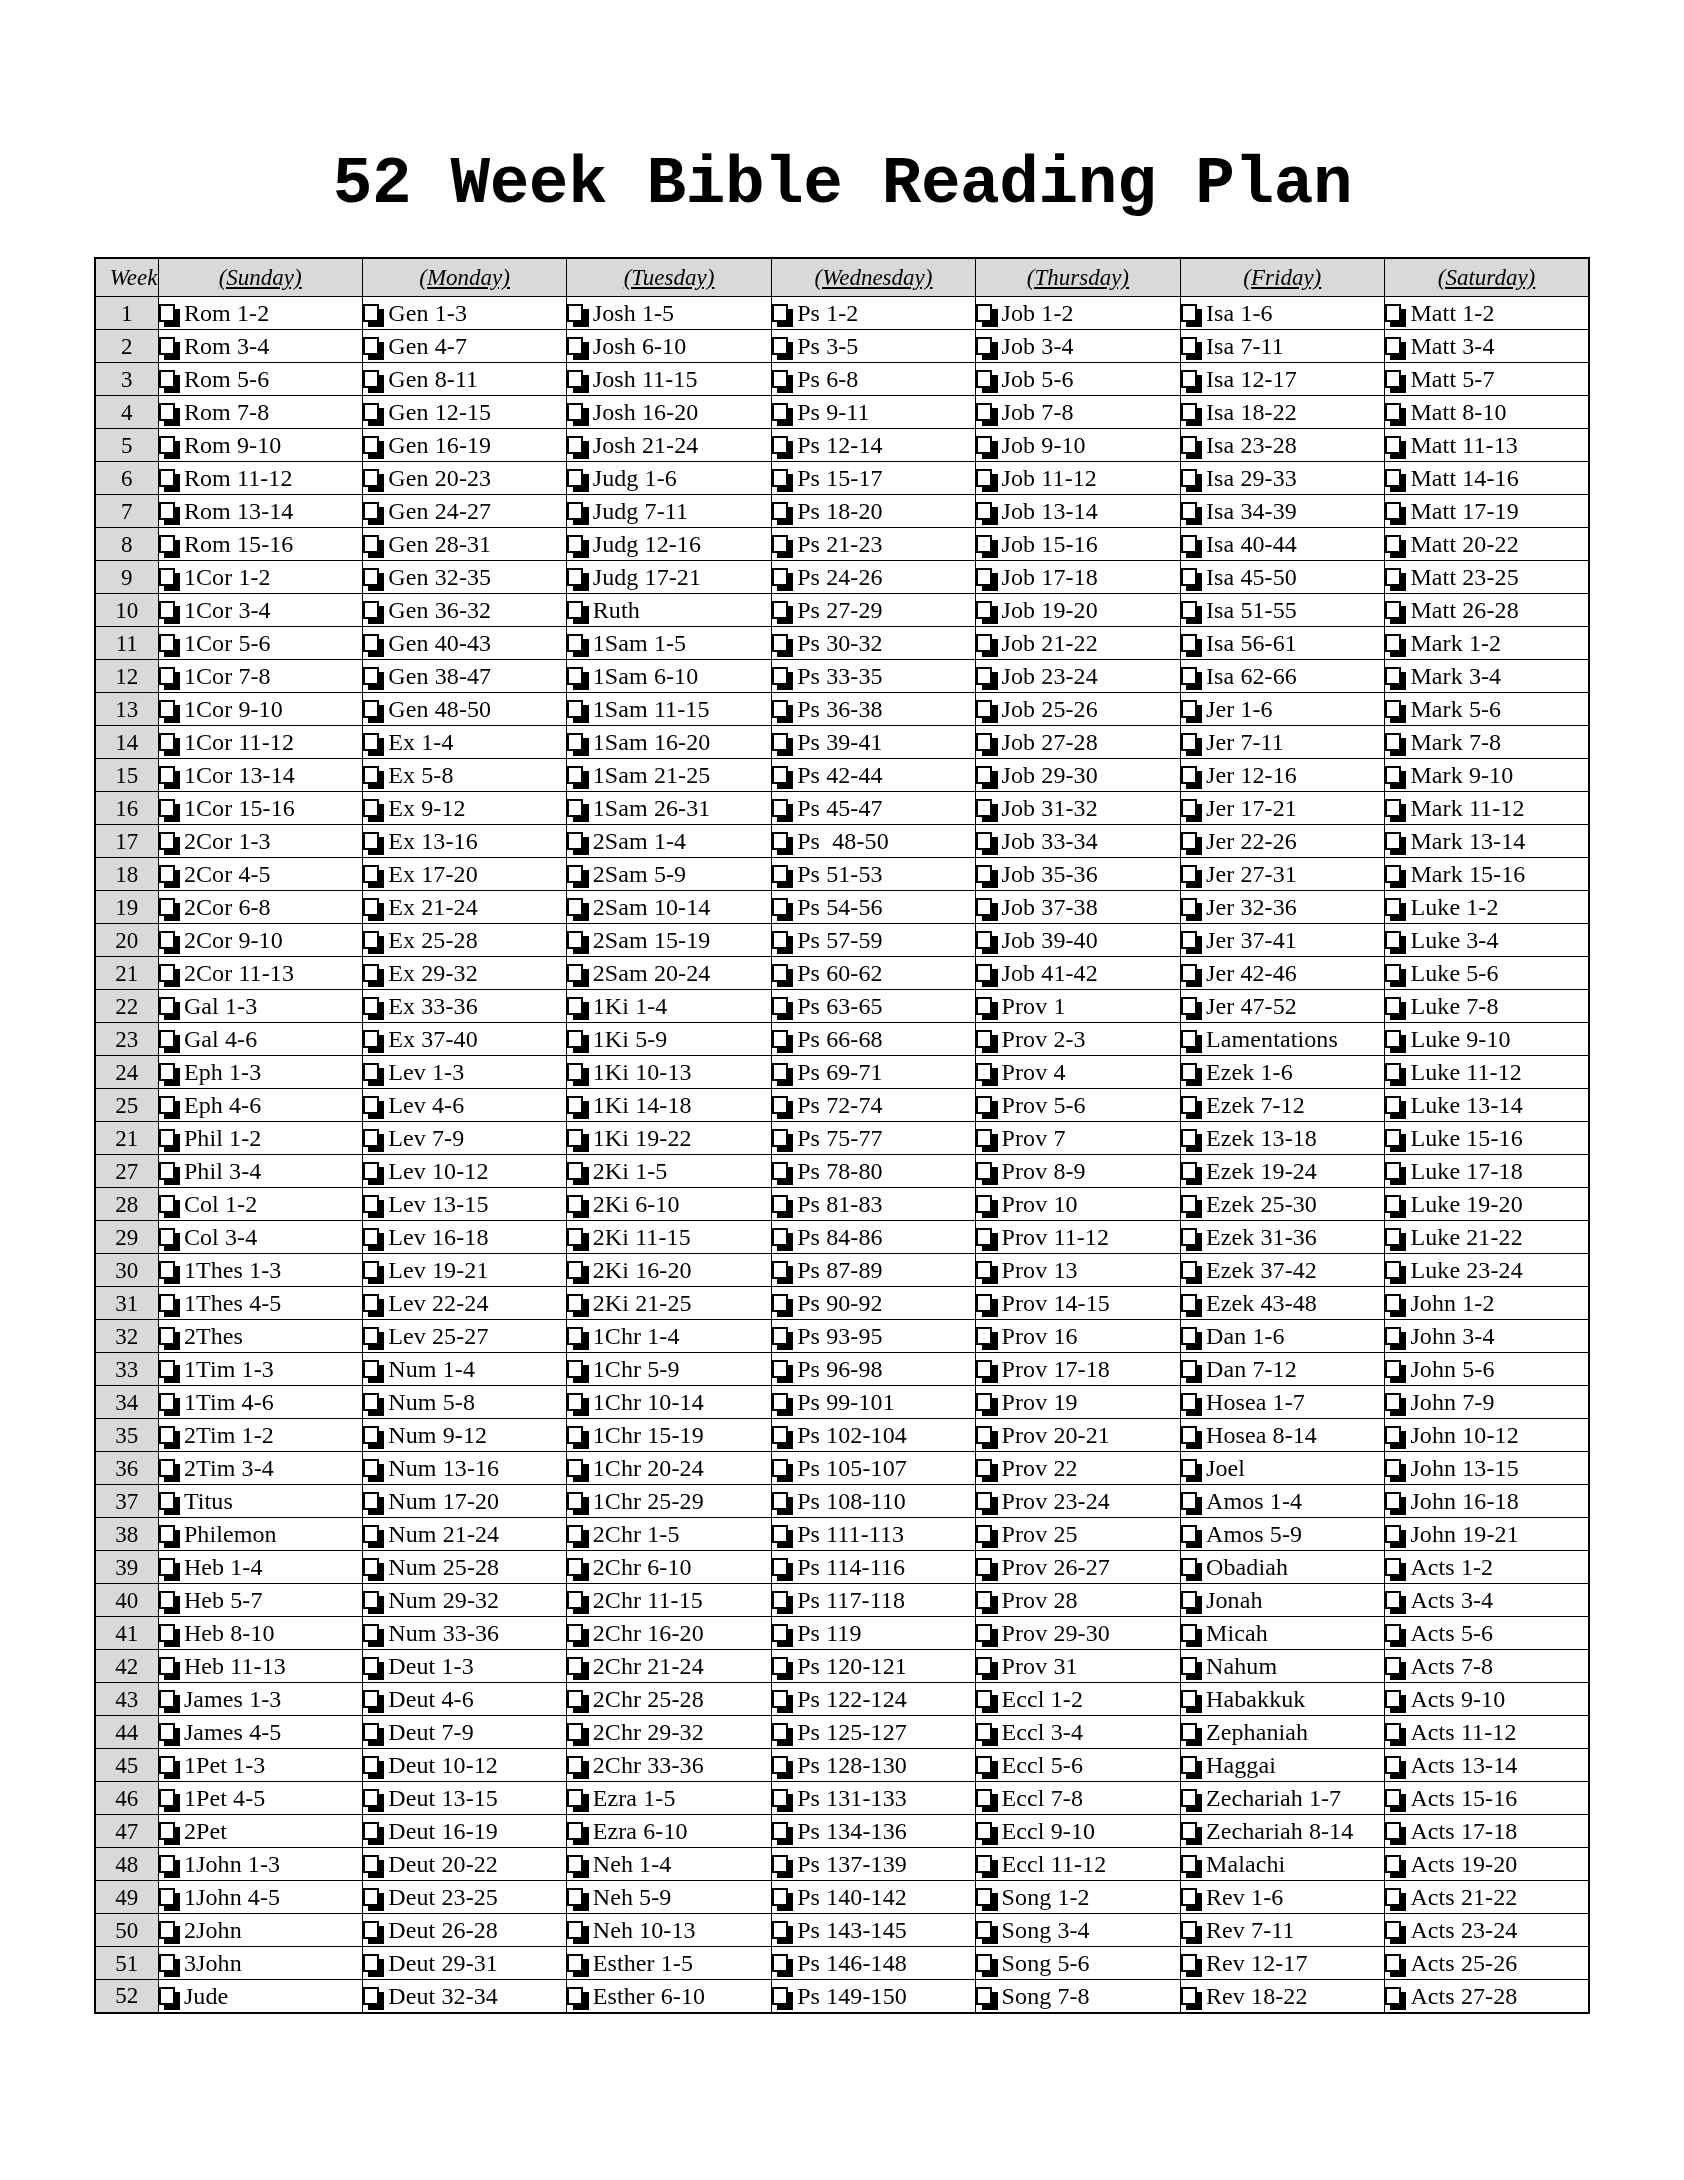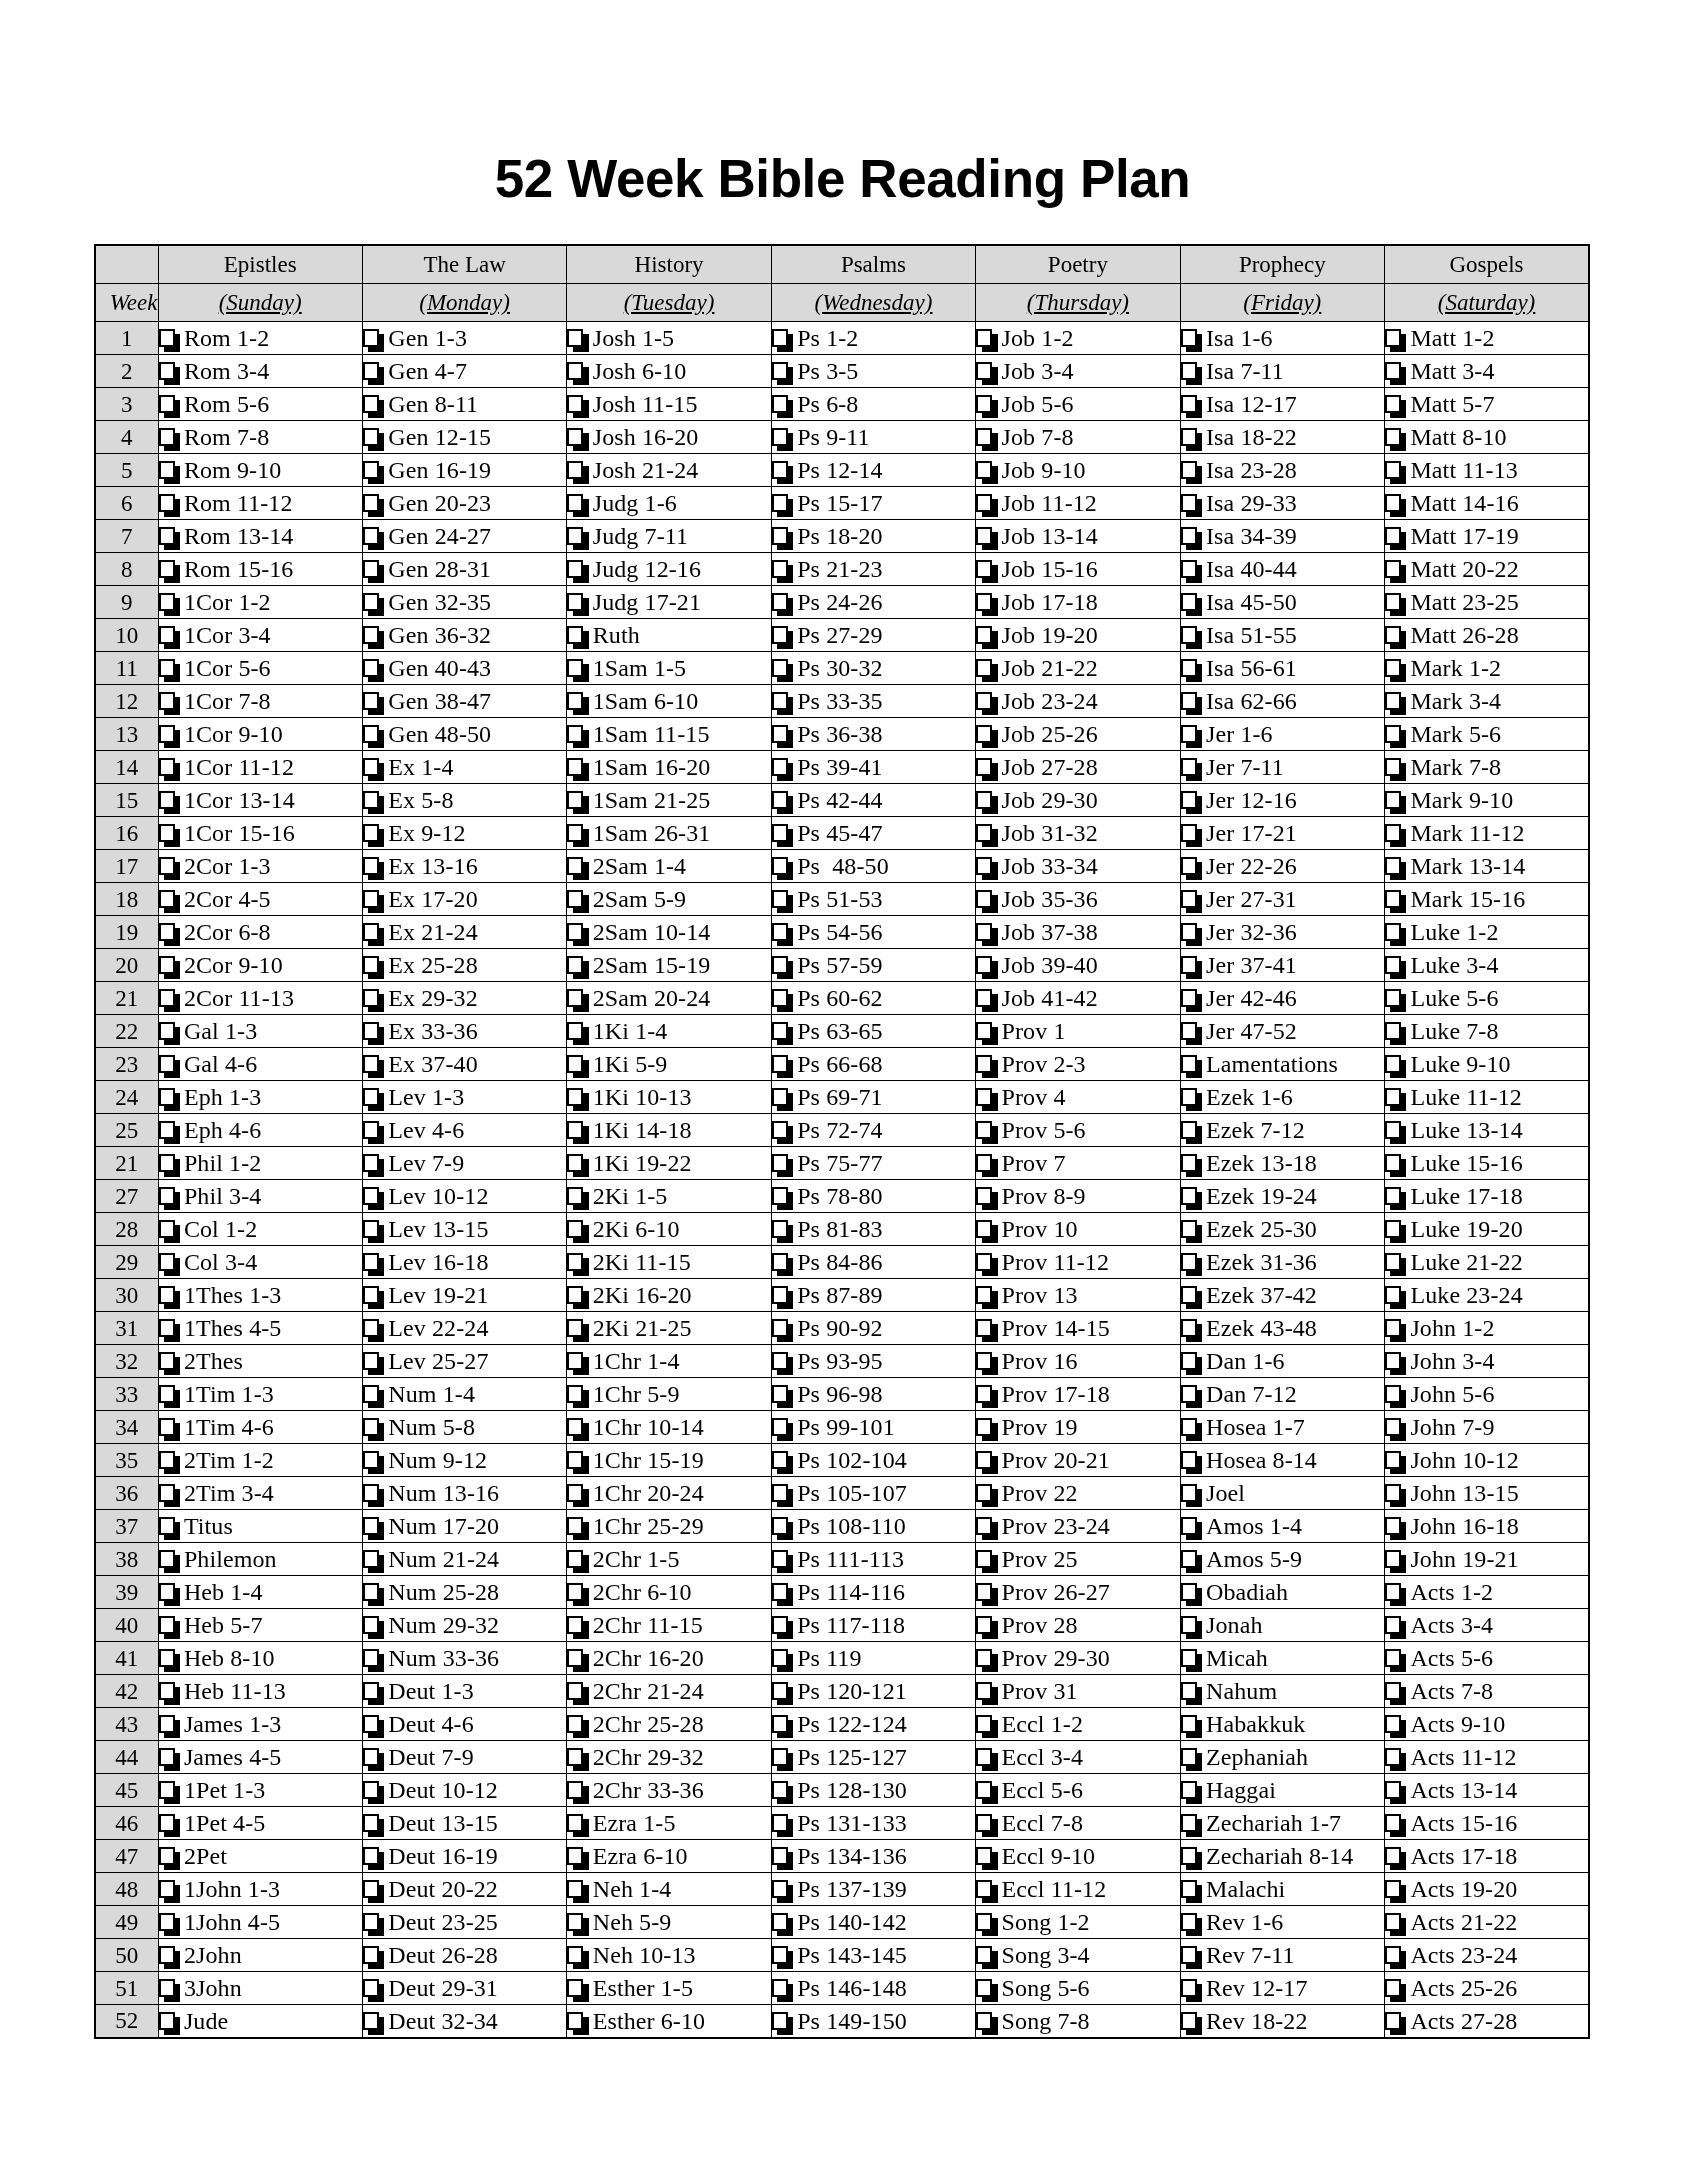--- a/index.html
+++ b/index.html
@@ -18,23 +18,23 @@
   #page {
     position: relative;
     width: 1685px;
     height: 2181px;
     box-sizing: border-box;
     padding: 0;
   }
 
   #page-title {
     text-align: center;
-    font-family: Liberation Sans, sans-serif;
+    font-family: Liberation Mono, monospace;
     font-weight: bold;
-    font-size: 53px;
+    font-size: 66px;
     letter-spacing: -0.4px;
     margin: 0;
     padding-top: 152px;
     line-height: 1;
   }
 
   #table-wrap {
     padding: 0 95px 0 94px;
     margin-top: 39px;
   }
@@ -151,30 +151,20 @@
         <col class="c-week">
       <col class="c-read">
           <col class="c-read">
           <col class="c-read">
           <col class="c-read">
           <col class="c-read">
           <col class="c-read">
           <col class="c-read">
         </colgroup>
       <thead>
-        <tr id="header-row-sections">
-          <td class="hdr-blank"></td>
-        <td class="hdr-section">Epistles</td>
-            <td class="hdr-section">The Law</td>
-            <td class="hdr-section">History</td>
-            <td class="hdr-section">Psalms</td>
-            <td class="hdr-section">Poetry</td>
-            <td class="hdr-section">Prophecy</td>
-            <td class="hdr-section">Gospels</td>
-          </tr>
         <tr id="header-row-days">
           <td class="hdr-week">Week</td>
         <td class="hdr-day">(Sunday)</td>
             <td class="hdr-day">(Monday)</td>
             <td class="hdr-day">(Tuesday)</td>
             <td class="hdr-day">(Wednesday)</td>
             <td class="hdr-day">(Thursday)</td>
             <td class="hdr-day">(Friday)</td>
             <td class="hdr-day">(Saturday)</td>
           </tr>

